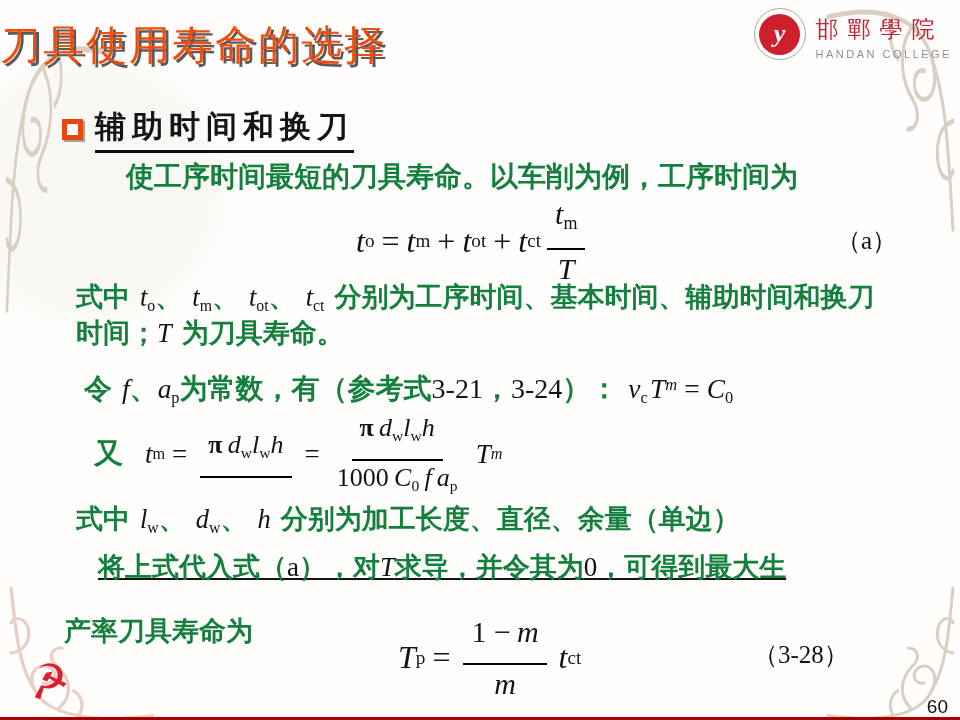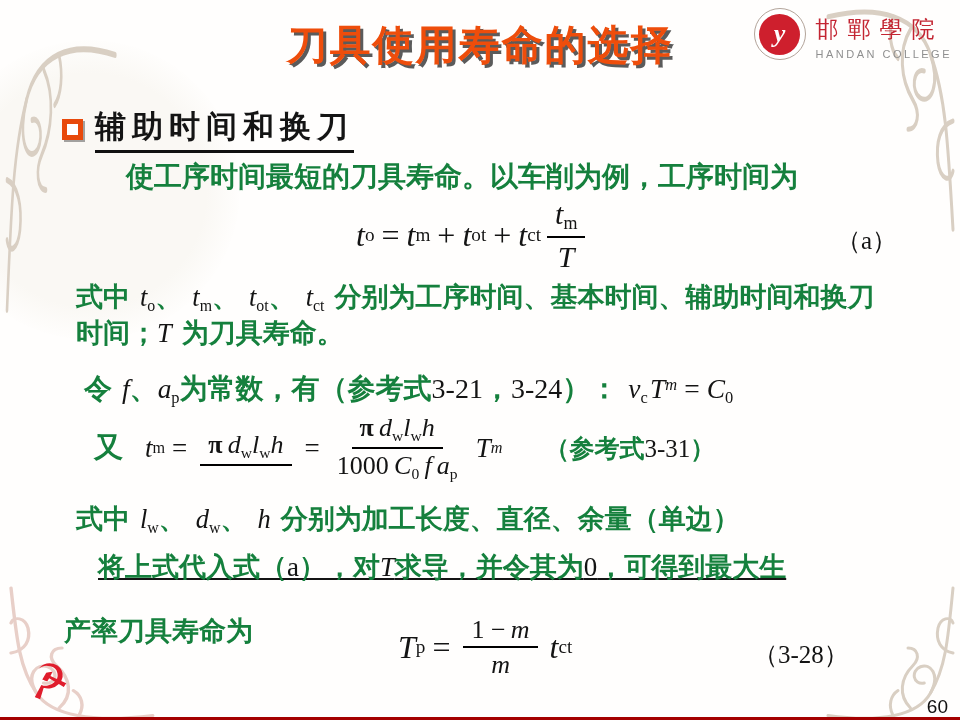--- a/index.html
+++ b/index.html
@@ -15,22 +15,22 @@
   .orn-tl { left:-6px; top:30px; width:130px; height:300px; color:#d9cfc3; }
   .orn-tr { right:-8px; top:-4px; width:150px; height:250px; color:#d9cfc3; transform:scaleX(-1); }
   .orn-bl { left:-6px; bottom:-8px; width:170px; height:150px; color:#e8cfc8; transform:scaleY(-1); }
   .orn-br { right:-8px; bottom:-8px; width:150px; height:150px; color:#d9cfc3; transform:scale(-1,-1); }
   .halo {
     position:absolute; left:-60px; top:40px; width:300px; height:300px; border-radius:50%;
     background:radial-gradient(circle, rgba(250,248,244,1) 55%, rgba(255,255,255,0) 72%);
   }
   
   .title {
-    position:absolute; left:0; top:18px; width:100%; text-align:center;
-    font-size:41px; font-weight:bold; letter-spacing:2px;
+    position:absolute; left:0; top:18px; width:100%; text-align:left;
+    font-size:41px; font-weight:normal; letter-spacing:2px;
     color:#ee4d0b; text-shadow:3px 3px 0 #5b5b5b;
   }
   
   .logo { position:absolute; right:8px; top:8px; display:flex; align-items:flex-start; }
   .seal {
     width:52px; height:52px; border-radius:50%; border:1px solid #b3a49a;
     display:flex; align-items:center; justify-content:center; background:#fff; margin-right:10px;
   }
   .seal-disc {
     width:41px; height:41px; border-radius:50%; background:#ce1f2d; color:#fff;
@@ -58,34 +58,34 @@
     border-bottom:3px solid #111; padding-bottom:2px;
   }
   
   .m  { font-family:"Liberation Serif", serif; font-style:italic; font-weight:normal; }
   .mr { font-family:"Liberation Serif", serif; font-style:normal; font-weight:normal; }
   .mb { font-family:"Liberation Serif", serif; font-style:normal; font-weight:bold; }
   sub.s { font-family:"Liberation Serif", serif; font-style:normal; font-size:0.60em; vertical-align:-0.3em; }
   sup.s { font-family:"Liberation Serif", serif; font-style:italic; font-size:0.60em; vertical-align:0.5em; }
   .mrow { display:inline-flex; align-items:center; }
   .frac { display:inline-flex; flex-direction:column; align-items:center; vertical-align:middle; margin:0 6px; }
-  .frac .fnum { border-bottom:2px solid #000; padding:0 8px 3px; line-height:1.05; }
+  .frac .fnum { border-bottom:2px solid #000; padding:0 8px 15px; line-height:1.05; }
   .frac .fden { padding:3px 4px 0; line-height:1.05; }
   .op { padding:0 7px; }
   .eq-a { left:356px; top:198px; font-size:32px; }
   .eq-a .frac { font-size:30px; }
   .tag { font-family:"Liberation Serif", serif; font-size:25px; }
   .inline-math { font-size:0.98em; }
   .gap { display:inline-block; width:10px; }
   .also-row { left:94px; top:414px; font-size:27px; display:flex; align-items:center; }
   .also-row .lead { font-size:29px; margin-right:22px; }
   .also-row .frac { font-size:26px; }
   .also-tag { margin-left:42px; font-size:25px; }
   .eq-tp { left:398px; top:616px; font-size:32px; }
-  .eq-tp .frac { font-size:26px;justify-content:flex-end; }
+  .eq-tp .frac { font-size:30px;justify-content:flex-end; }
   
   .stamp { position:absolute; left:28px; bottom:16px; display:flex; align-items:center; }
   .stamp-emblem { font-size:46px; color:#e01d2c; line-height:1; transform:rotate(-12deg); margin-right:6px; }
   .stamp-text {
     font-family:"Liberation Serif", serif; color:#d24a56; font-size:21px;
     letter-spacing:8px; line-height:27px;
   }
   .page-num { position:absolute; right:12px; bottom:2px; font-size:19px; color:#111; }
   .bottom-bar { position:absolute; left:0; bottom:0; width:100%; height:3px; background:#a40000; }
 </style>
@@ -202,22 +202,20 @@
     </span>
     <span class="mr op">=</span>
     <span class="frac">
       <span class="fnum"><span class="mb">π</span> <span class="m">d</span><sub class="s">w</sub><span class="m">l</span><sub class="s">w</sub><span class="m">h</span></span>
       <span class="fden"><span class="mr">1000</span> <span class="m">C</span><sub class="s">0</sub> <span class="m">f</span> <span class="m">a</span><sub class="s">p</sub></span>
     </span>
     <span class="mrow">
         <span class="m" style="margin-left:8px;">T</span>
         <sup class="s">m</sup>
       </span>
-    <span class="also-tag"><span class="cn" style="font-size:25px;">（参考式</span><span class="mr">3-31</span><span class="cn" style="font-size:25px;">）</span>
-    </span>
   </div>
 
   <div class="abs body-line" style="left:76px; top:502px;"><span class="cn">式中</span><span class="gap"></span><span class="inline-math"><span class="m">l</span><sub class="s">w</sub></span><span class="cn">、</span><span class="gap"></span><span class="inline-math"><span class="m">d</span><sub class="s">w</sub></span><span class="cn">、</span><span class="gap"></span><span class="m inline-math">h</span><span class="gap"></span><span class="cn">分别为加工长度、直径、余量（单边）</span>
   </div>
 
   <div class="abs body-line" style="left:98px; top:550px;text-decoration:underline;"><span class="cn">将上式代入式（</span><span class="mr">a</span><span class="cn">），对</span><span class="m inline-math">T</span><span class="cn">求导，并令其为</span><span class="mr">0</span><span class="cn">，可得到最大生</span>
   </div>
   <div class="abs body-line cn" style="left:64px; top:586px;margin-top:28px;">产率刀具寿命为</div>
 
   <div class="abs mrow eq-tp">

